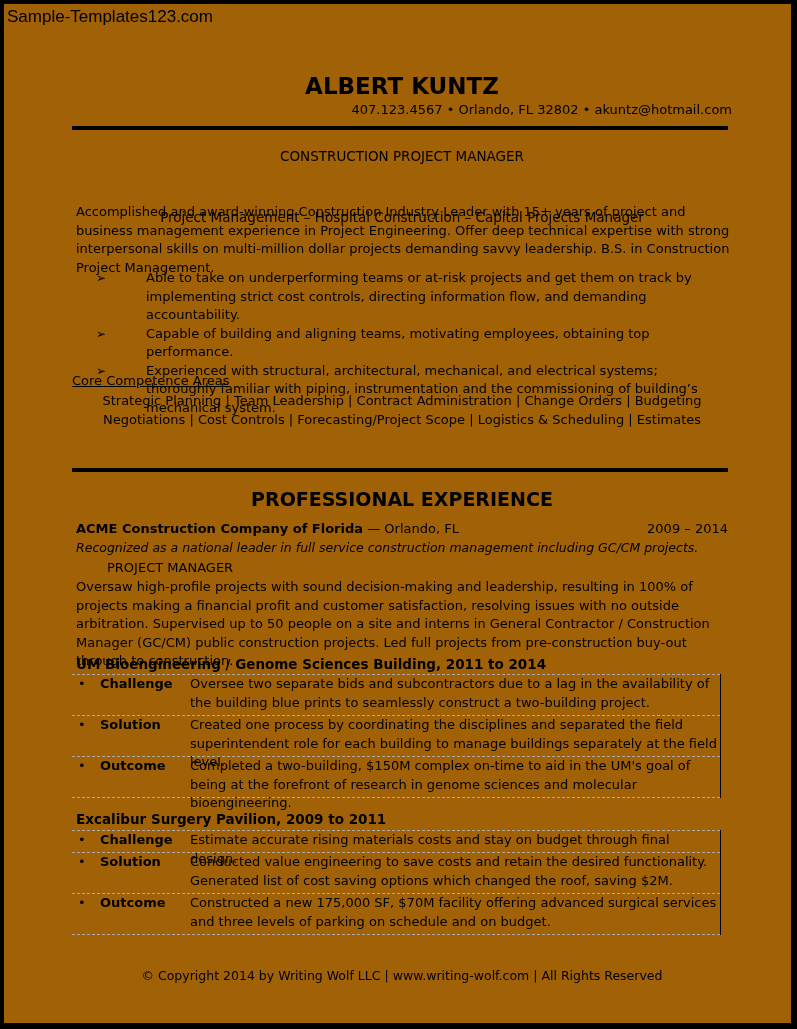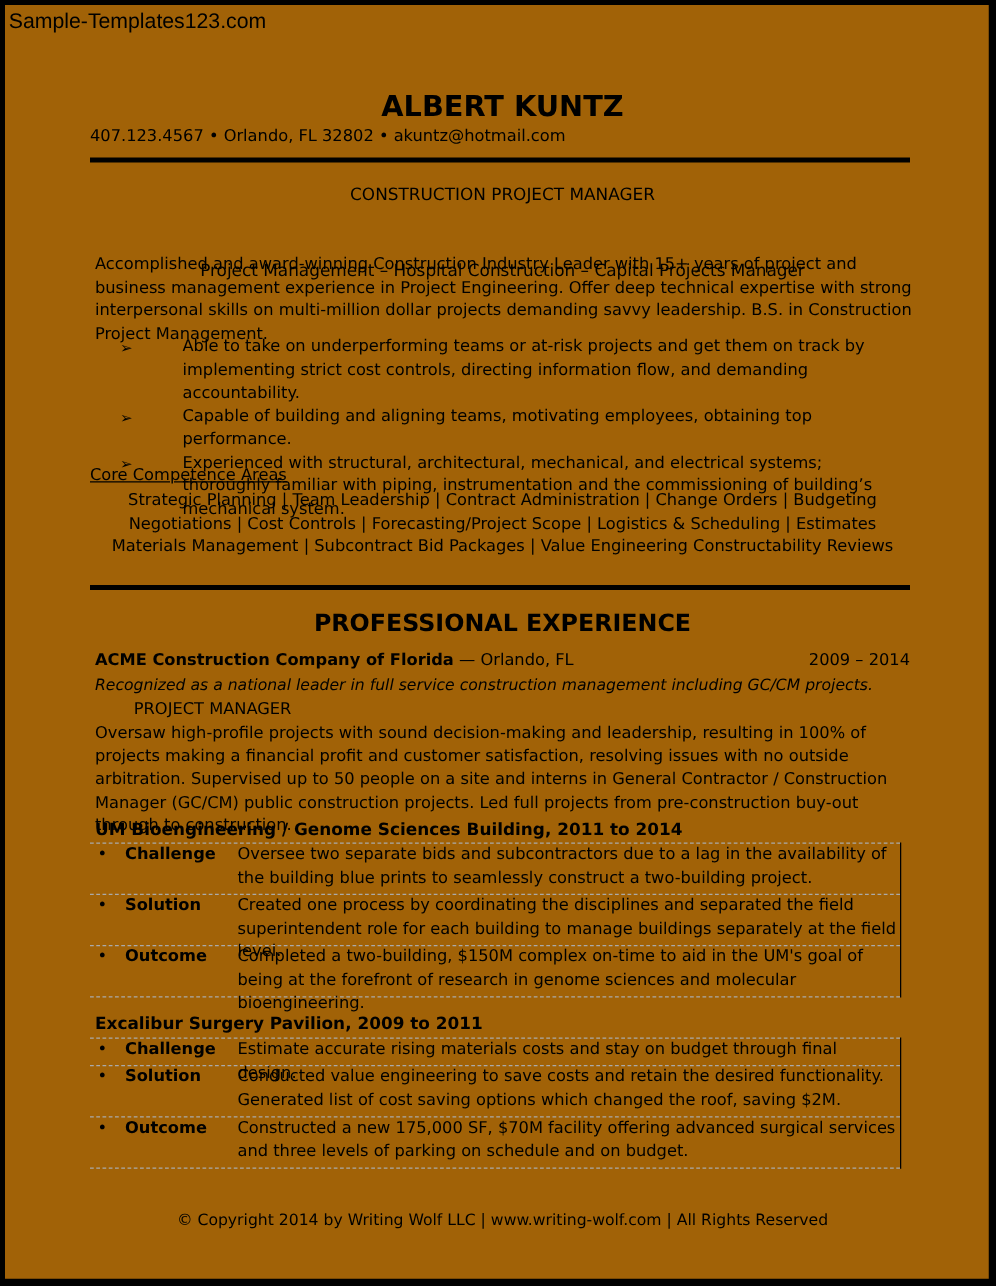--- a/index.html
+++ b/index.html
@@ -2,21 +2,21 @@
 <html><head>
 <meta charset="utf-8">
 <style>
   html, body { margin:0; padding:0; }
   body { width:797px; height:1029px; background:#000; position:relative; overflow:hidden;
          font-family:"DejaVu Sans", sans-serif; color:#000; }
   .page { position:absolute; left:4px; top:4px; width:787px; height:1019px; background:#a16207; }
   .watermark { position:absolute; left:3px; top:3px; font-family:"Liberation Sans", sans-serif; font-size:17px; color:#000; }
   .doc { position:absolute; left:68px; top:0; width:660px; font-size:13px; line-height:18.5px; }
   .name { position:absolute; left:0; top:73px; width:660px; text-align:center; font-weight:bold; font-size:23px; }
-  .contact { position:absolute; left:0; top:97px; width:660px; text-align:left; font-size:13px; }
+  .contact { position:absolute; left:0; top:97px; width:660px; text-align:right; font-size:13px; }
   .rule { position:absolute; left:0; width:656px; height:4px; background:#000; }
   .title { position:absolute; left:0; width:660px; text-align:center; font-weight:normal; font-size:13.5px; }
   .summary { position:absolute; left:4px; top:199px; width:656px; }
   .bullets { position:absolute; left:24px; top:265px; width:636px; margin:0; padding:0; list-style:none; }
   .bullets li { position:relative; padding-left:50px; }
   .bullets li .arrow { position:absolute; left:0; top:0; font-size:12px; }
   .core-head { position:absolute; left:0; top:368px; width:660px; text-align:left; text-decoration:underline; }
   .core { position:absolute; left:0; top:388px; width:660px; text-align:center; }
   .exp-head { position:absolute; left:0; top:486px; width:660px; text-align:center; font-weight:bold; font-size:19px; }
   .company { position:absolute; left:4px; top:516px; width:652px; }
@@ -61,21 +61,20 @@
       <li>
         <span class="arrow">➢</span>
         <span>Experienced with structural, architectural, mechanical, and electrical systems; thoroughly familiar with piping, instrumentation and the commissioning of building’s mechanical system.</span>
       </li>
     </ul>
 
     <div class="core-head">Core Competence Areas</div>
     <div class="core">
       <div>Strategic Planning  | Team Leadership | Contract Administration | Change Orders | Budgeting</div>
       <div>Negotiations | Cost Controls | Forecasting/Project Scope | Logistics &amp; Scheduling | Estimates</div>
-      <div>Materials Management | Subcontract Bid Packages | Value Engineering Constructability Reviews</div>
     </div>
 
     <div class="rule" style="top:464px;"></div>
 
     <div class="exp-head">PROFESSIONAL EXPERIENCE</div>
     <div class="company">
       <span class="cname">ACME Construction Company of Florida</span><span> — Orlando, FL</span>
       <span class="dates">2009 – 2014</span>
     </div>
     <div class="tagline">Recognized as a national leader in full service construction management including GC/CM projects.</div>

